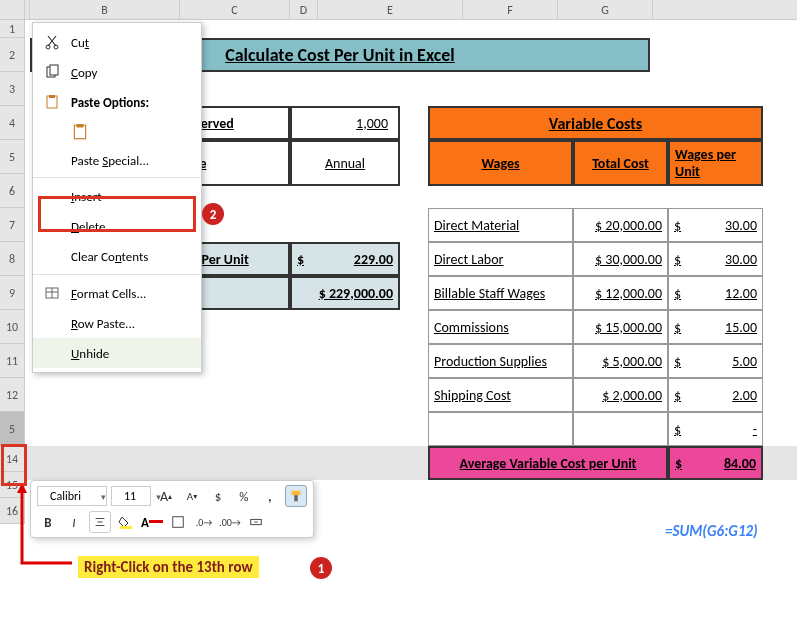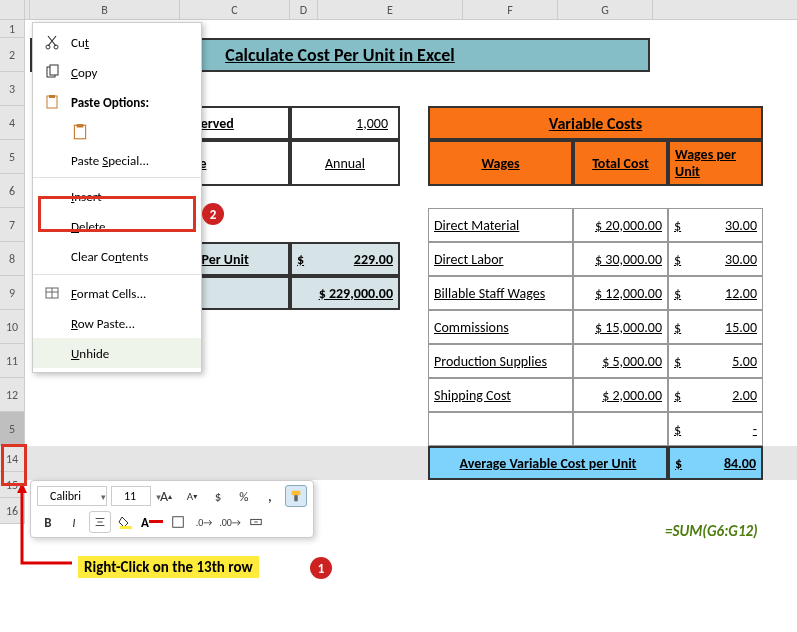--- a/index.html
+++ b/index.html
@@ -19,36 +19,36 @@
 .row-h { height: 34px; text-align: center; color: #555; font-size: 12px; line-height: 34px; background: #e6e6e6; border-right: 1px solid #ccc; border-bottom: 1px solid #ccc; }
 .row-h.r1 { height: 18px; line-height: 18px; }
 .cells { position: absolute; left: 25px; top: 20px; }
 .cell { position: absolute; display: flex; align-items: center; padding: 0 5px; border: 1px solid #bbb; font-size: 14px; text-decoration: underline; }
 .title-bar { background: #85bec7; color: #000; font-weight: bold; font-size: 18px; justify-content: center; border: 2px solid #333; }
 .tbl-header { background: #f97316; font-weight: bold; justify-content: center; border: 2px solid #333; }
 .tbl-cell { border: 2px solid #333; justify-content: center; font-weight: bold; }
 .data-cell { border: 1px solid #999; }
 .money { justify-content: space-between; }
 .result-row { background: #d7e4e7; font-weight: bold; }
-.total-row { background: #7dd3fc; font-weight: bold; border: 2px solid #333; }
+.total-row { background: #ec4899; font-weight: bold; border: 2px solid #333; }
 .context-menu { position: absolute; left: 32px; top: 22px; width: 170px; background: #fff; border: 1px solid #ccc; box-shadow: 2px 2px 6px rgba(0,0,0,0.25); z-index: 100; padding: 4px 0; }
 .menu-item { display: flex; align-items: center; padding: 6px 10px; font-size: 13px; gap: 10px; }
 .menu-icon { width: 18px; height: 18px; display: flex; align-items: center; justify-content: center; }
 .menu-sep { height: 1px; background: #e0e0e0; margin: 3px 0; }
 .menu-label { flex: 1; }
 .menu-bold { font-weight: bold; }
 .underline-key { text-decoration: underline; }
 .red-box { position: absolute; border: 3px solid #d32; z-index: 200; pointer-events: none; }
 .badge { position: absolute; width: 22px; height: 22px; background: #c22; border-radius: 50%; color: #fff; font-weight: bold; display: flex; align-items: center; justify-content: center; z-index: 210; font-size: 13px; }
 .mini-toolbar { position: absolute; left: 30px; top: 480px; background: #fff; border: 1px solid #ccc; box-shadow: 2px 2px 6px rgba(0,0,0,0.2); z-index: 90; padding: 4px 6px; display: flex; flex-direction: column; gap: 4px; border-radius: 4px; }
 .mini-row { display: flex; align-items: center; gap: 4px; }
 .mini-sel { border: 1px solid #ccc; padding: 2px 12px; font-size: 12px; display: flex; align-items: center; gap: 20px; }
 .mini-btn { width: 22px; height: 22px; display: flex; align-items: center; justify-content: center; font-size: 13px; color: #333; border-radius: 3px; }
-.formula-text { position: absolute; color: #4d7c0f; font-style: italic; font-weight: bold; font-size: 15px; }
-.annotation { position: absolute; background: #ffeb3b; color: #000000; font-weight: bold; padding: 2px 6px; font-size: 15px; z-index: 150; }
+.formula-text { position: absolute; color: #3b82f6; font-style: italic; font-weight: bold; font-size: 15px; }
+.annotation { position: absolute; background: #ffeb3b; color: #7f1d1d; font-weight: bold; padding: 2px 6px; font-size: 15px; z-index: 150; }
 .arrow { position: absolute; z-index: 140; }
 .row-h.sel { background: #bfbfbf; }
 .chev { font-size: 9px; color: #666; }
 </style>
 </head>
 <body>
 
 <div class="grid">
   <div class="col-headers">
     <div class="corner"></div>

